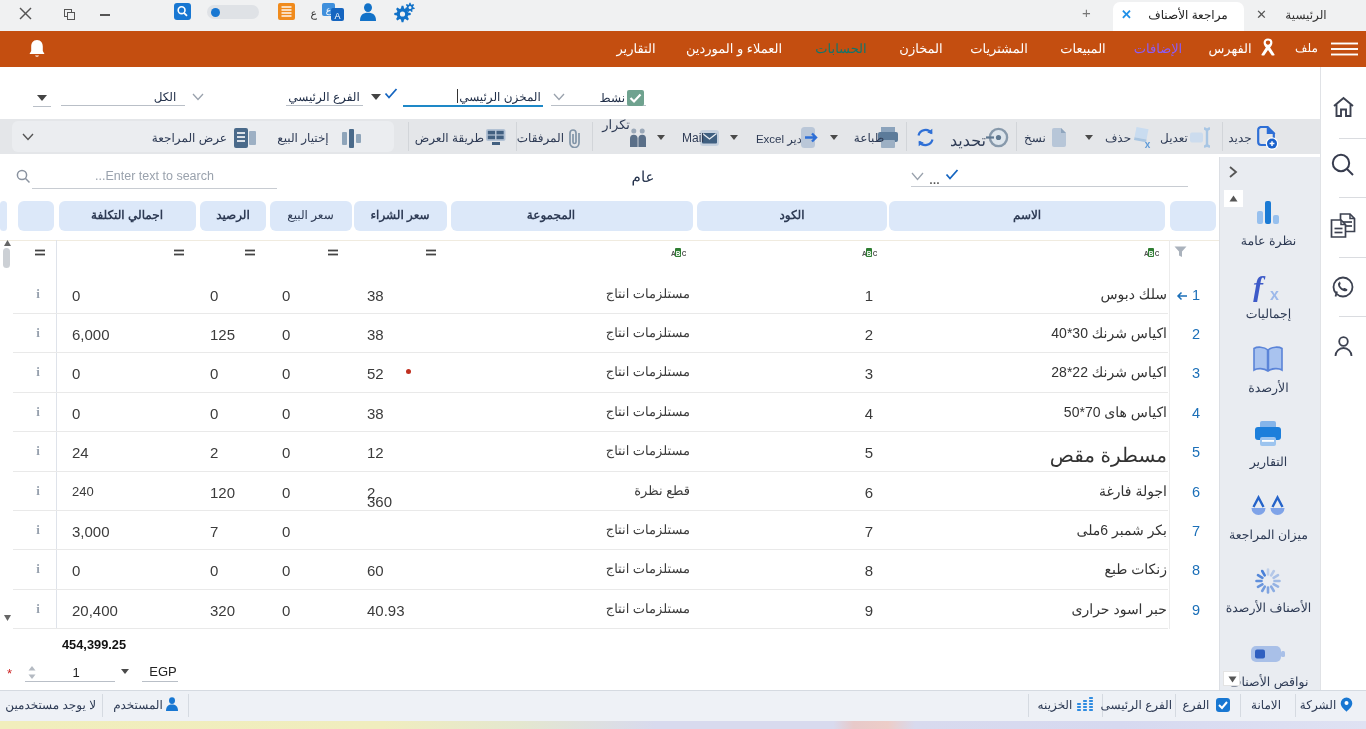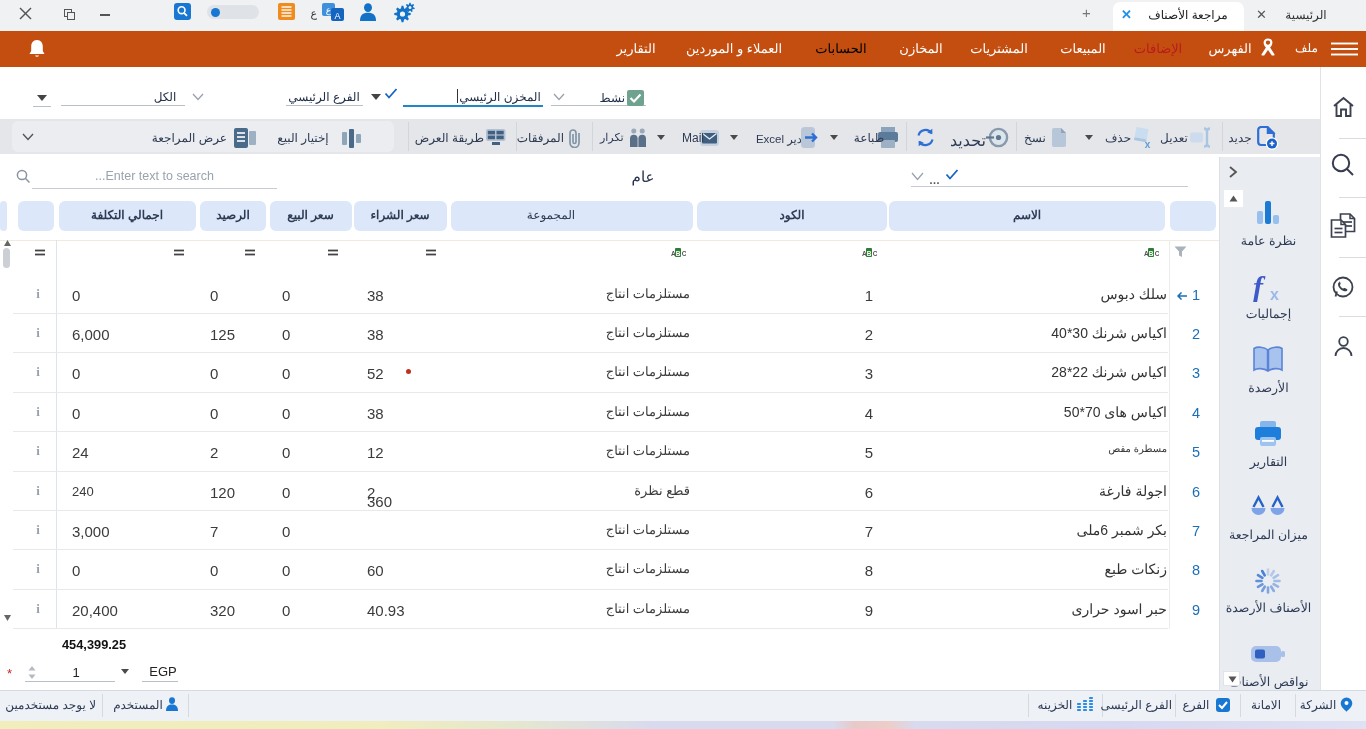--- a/index.html
+++ b/index.html
@@ -94,25 +94,25 @@
       </g>
     </svg>
   </div>
 <div class="ab" dir="rtl" style="left:1290px;top:41px;width:33px;font-size:12px;color:#fff;text-align:center">ملف</div>
 <div class="ab" style="left:1258px;top:38px;width:20px;height:22px">
     <svg width="20" height="22" viewBox="0 0 20 22">
       <path fill-rule="evenodd" d="M10 0.5 C7.2 0.5 5.6 2.3 5.6 4.5 C5.6 6.6 6.6 8 7.9 9.6 L3.6 16.2 C3.2 16.8 3.4 17.5 4.1 17.5 L6.2 17.5 L10 11.9 L13.8 17.5 L15.9 17.5 C16.6 17.5 16.8 16.8 16.4 16.2 L12.1 9.6 C13.4 8 14.4 6.6 14.4 4.5 C14.4 2.3 12.8 0.5 10 0.5 Z M10 2.6 C11.4 2.6 12.2 3.5 12.2 4.6 C12.2 5.8 11.3 6.8 10 6.8 C8.7 6.8 7.8 5.8 7.8 4.6 C7.8 3.5 8.6 2.6 10 2.6 Z" fill="#fff"></path>
     </svg>
   </div>
 <div class="ab" dir="rtl" style="left:1205px;top:41px;width:50px;font-size:13px;color:#fff;text-align:center">الفهرس</div>
-<div class="ab" dir="rtl" style="left:1130px;top:41px;width:56px;font-size:13px;color:#b91c1c;text-align:center">الإضافات</div>
+<div class="ab" dir="rtl" style="left:1130px;top:41px;width:56px;font-size:13px;color:#8b5cf6;text-align:center">الإضافات</div>
 <div class="ab" dir="rtl" style="left:1055px;top:41px;width:56px;font-size:13px;color:#fff;text-align:center">المبيعات</div>
 <div class="ab" dir="rtl" style="left:968px;top:41px;width:62px;font-size:13px;color:#fff;text-align:center">المشتريات</div>
 <div class="ab" dir="rtl" style="left:893px;top:41px;width:56px;font-size:13px;color:#fff;text-align:center">المخازن</div>
-<div class="ab" dir="rtl" style="left:812px;top:41px;width:58px;font-size:13px;color:#000000;text-align:center">الحسابات</div>
+<div class="ab" dir="rtl" style="left:812px;top:41px;width:58px;font-size:13px;color:#0f766e;text-align:center">الحسابات</div>
 <div class="ab" dir="rtl" style="left:680px;top:41px;width:108px;font-size:13px;color:#fff;text-align:center">العملاء و الموردين</div>
 <div class="ab" dir="rtl" style="left:616px;top:41px;width:40px;font-size:13px;color:#fff;text-align:center">التقارير</div>
 
 <div class="ab" style="left:551px;top:105px;width:95px;height:1px;background:#b9bfc7"></div>
 <div class="ab" style="left:553px;top:93px;width:12px;height:8px">
     <svg width="12" height="8" viewBox="0 0 12 8">
       <path d="M1 1 L6 6.5 L11 1" fill="none" stroke="#9aa2ad" stroke-width="1.3"></path>
     </svg>
   </div>
 <div class="ab" style="left:627px;top:90px;width:17px;height:16px;background:#6fa28f;border-radius:2px">
@@ -264,21 +264,21 @@
   </div>
 
 <div class="ab" style="left:629px;top:128px;width:18px;height:19px">
     <svg width="18" height="19" viewBox="0 0 18 19">
       <circle cx="4.8" cy="3" r="2.5" fill="#9aa8b8"></circle>
       <path d="M1 19 L1 10.5 a3.8 3.8 0 0 1 7.6 0 L8.6 19 Z" fill="#5a6f88"></path>
       <circle cx="13.2" cy="3" r="2.5" fill="#9aa8b8"></circle>
       <path d="M9.4 19 L9.4 10.5 a3.8 3.8 0 0 1 7.6 0 L17 19 Z" fill="#5a6f88"></path>
     </svg>
   </div>
-<div class="ab nav" dir="rtl" style="left:600px;top:131px;width:30px;font-size:11px;text-align:left">تكرار</div>
+<div class="ab nav" dir="rtl" style="left:600px;top:117px;width:30px;font-size:13px;text-align:right">تكرار</div>
 
 <div class="ab" style="left:565px;top:128px;width:19px;height:20px">
     <svg width="19" height="20" viewBox="0 0 19 20">
       <path d="M14 5 L14 15 a4.5 4.5 0 0 1 -9 0 L5 5 a3 3 0 0 1 6 0 L11 14 a1.5 1.5 0 0 1 -3 0 L8 6" fill="none" stroke="#8295a8" stroke-width="1.7"></path>
     </svg>
   </div>
 <div class="ab nav" dir="rtl" style="left:518px;top:131px;width:46px;font-size:12px;text-align:center">المرفقات</div>
 
 <div class="ab" style="left:486px;top:129px;width:20px;height:17px">
     <svg width="20" height="17" viewBox="0 0 20 17">
@@ -346,23 +346,23 @@
 <div class="ab" style="left:58.5px;top:201px;width:137px;height:30px;background:#dce8f9;border-radius:6px"></div>
 <div class="ab" style="left:200px;top:201px;width:66px;height:30px;background:#dce8f9;border-radius:6px"></div>
 <div class="ab" style="left:269.5px;top:201px;width:82px;height:30px;background:#dce8f9;border-radius:6px"></div>
 <div class="ab" style="left:353.5px;top:201px;width:93px;height:30px;background:#dce8f9;border-radius:6px"></div>
 <div class="ab" style="left:451px;top:201px;width:242px;height:30px;background:#dce8f9;border-radius:6px"></div>
 <div class="ab" style="left:697px;top:201px;width:190px;height:30px;background:#dce8f9;border-radius:6px"></div>
 <div class="ab" style="left:889px;top:201px;width:276px;height:30px;background:#dce8f9;border-radius:6px"></div>
 <div class="ab" style="left:1170px;top:201px;width:46px;height:30px;background:#dce8f9;border-radius:6px"></div>
 <div class="ab nav" dir="rtl" style="left:58.5px;top:208px;width:137px;font-size:12px;font-weight:700;text-align:center;color:#2e3b55">اجمالي التكلفة</div>
 <div class="ab nav" dir="rtl" style="left:200px;top:208px;width:66px;font-size:12px;font-weight:700;text-align:center;color:#2e3b55">الرصيد</div>
-<div class="ab nav" dir="rtl" style="left:269.5px;top:208px;width:82px;font-size:12px;font-weight:700;text-align:center;color:#2e3b55">سعر البيع</div>
+<div class="ab nav" dir="rtl" style="left:269.5px;top:208px;width:82px;font-size:12px;font-weight:400;text-align:center;color:#2e3b55">سعر البيع</div>
 <div class="ab nav" dir="rtl" style="left:353.5px;top:208px;width:93px;font-size:12px;font-weight:700;text-align:center;color:#2e3b55">سعر الشراء</div>
-<div class="ab nav" dir="rtl" style="left:451px;top:208px;width:200px;font-size:12px;font-weight:400;text-align:center;color:#2e3b55">المجموعة</div>
+<div class="ab nav" dir="rtl" style="left:451px;top:208px;width:200px;font-size:12px;font-weight:700;text-align:center;color:#2e3b55">المجموعة</div>
 <div class="ab nav" dir="rtl" style="left:697px;top:208px;width:190px;font-size:12px;font-weight:700;text-align:center;color:#2e3b55">الكود</div>
 <div class="ab nav" dir="rtl" style="left:889px;top:208px;width:276px;font-size:12px;font-weight:700;text-align:center;color:#2e3b55">الاسم</div>
 <div class="ab" style="left:0;top:240px;width:1219px;height:1px;background:#f0ebdf"></div>
 
 <div class="ab" style="left:35px;top:249px;width:10px;height:7px">
     <svg width="10" height="7" viewBox="0 0 10 7">
       <g stroke="#444" stroke-width="1.8">
         <line x1="0" y1="1.5" x2="10" y2="1.5"></line>
         <line x1="0" y1="5.5" x2="10" y2="5.5"></line>
       </g>
@@ -484,21 +484,21 @@
 <div class="ab" dir="rtl" style="left:967px;top:403.8px;width:200px;font-size:14px;color:#333;text-align:right">اكياس هاى 70*50</div>
 <div class="ab" style="left:1189px;top:404.8px;width:14px;font-size:14.5px;color:#1b6fb8;text-align:center">4</div>
 <div class="ab" style="left:13px;top:470.6px;width:1155px;height:1px;background:#e9e9e9"></div>
 <div class="ab" style="left:33px;top:443.2px;width:10px;height:16px;color:#97a1ae;font-size:13px;font-weight:700;font-family:'Liberation Serif',serif;text-align:center">i</div>
 <div class="ab" style="left:72px;top:444.2px;font-size:15px;color:#3b3b3b">24</div>
 <div class="ab" style="left:210px;top:444.2px;font-size:15px;color:#3b3b3b">2</div>
 <div class="ab" style="left:282px;top:444.2px;font-size:15px;color:#3b3b3b">0</div>
 <div class="ab" style="left:367px;top:444.2px;font-size:15px;color:#3b3b3b">12</div>
 <div class="ab" dir="rtl" style="left:487px;top:443.2px;width:203px;font-size:13px;color:#3b3b3b;text-align:right">مستلزمات انتاج</div>
 <div class="ab" style="left:810px;top:444.2px;width:63px;font-size:15px;color:#3b3b3b;text-align:right">5</div>
-<div class="ab" dir="rtl" style="left:967px;top:443.2px;width:200px;font-size:10px;color:#333;text-align:right">مسطرة مقص</div>
+<div class="ab" dir="rtl" style="left:967px;top:443.2px;width:200px;font-size:20px;color:#333;text-align:right">مسطرة مقص</div>
 <div class="ab" style="left:1189px;top:444.2px;width:14px;font-size:14.5px;color:#1b6fb8;text-align:center">5</div>
 <div class="ab" style="left:13px;top:510.0px;width:1155px;height:1px;background:#e9e9e9"></div>
 <div class="ab" style="left:33px;top:482.6px;width:10px;height:16px;color:#97a1ae;font-size:13px;font-weight:700;font-family:'Liberation Serif',serif;text-align:center">i</div>
 <div class="ab" style="left:72px;top:483.6px;font-size:13px;color:#3b3b3b">240</div>
 <div class="ab" style="left:210px;top:483.6px;font-size:15px;color:#3b3b3b">120</div>
 <div class="ab" style="left:282px;top:483.6px;font-size:15px;color:#3b3b3b">0</div>
 <div class="ab" style="left:367px;top:483.6px;font-size:15px;color:#3b3b3b">2</div>
 <div class="ab" dir="rtl" style="left:487px;top:482.6px;width:203px;font-size:13px;color:#3b3b3b;text-align:right">قطع نظرة</div>
 <div class="ab" style="left:810px;top:483.6px;width:63px;font-size:15px;color:#3b3b3b;text-align:right">6</div>
 <div class="ab" dir="rtl" style="left:967px;top:482.6px;width:200px;font-size:14px;color:#333;text-align:right">اجولة فارغة</div>

